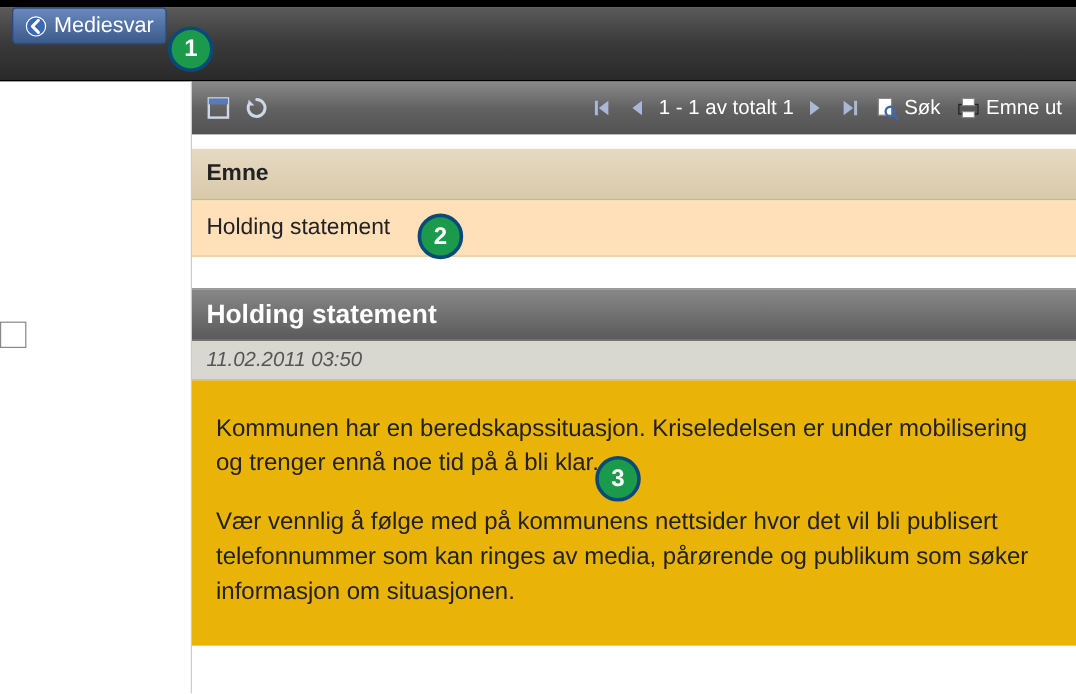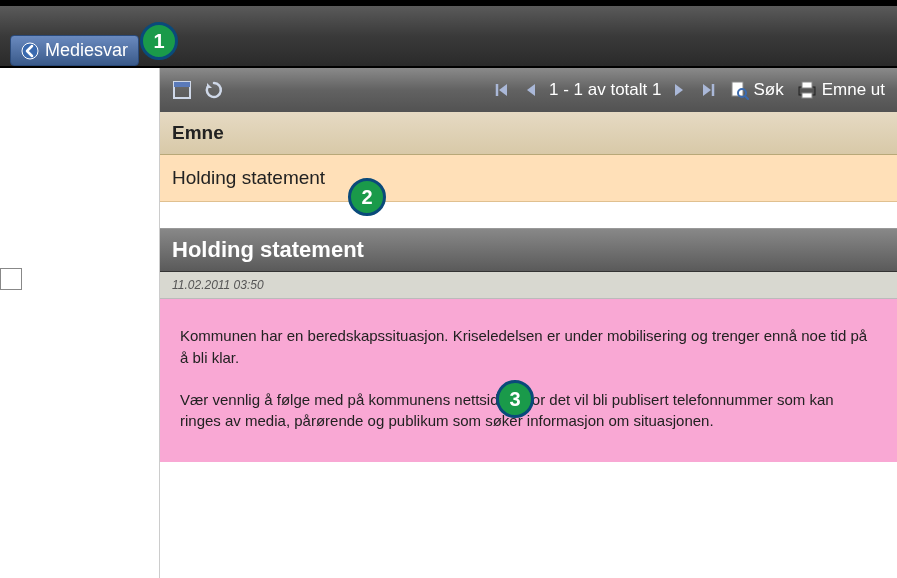--- a/index.html
+++ b/index.html
@@ -2,21 +2,21 @@
 <html><head>
   <meta charset="utf-8">
   <style>
     * { margin: 0; padding: 0; box-sizing: border-box; }
     body { font-family: Arial, Helvetica, sans-serif; width: 897px; height: 578px; overflow: hidden; background: #fff; }
 
     .topbar {
       background: linear-gradient(to bottom, #5a5a5a 0%, #3a3a3a 50%, #2a2a2a 100%);
       height: 68px;
       display: flex;
-      align-items: flex-end;
+      align-items: flex-start;
       padding: 0 10px;
       border-bottom: 2px solid #000;
       border-top: 6px solid #000;
     }
     .back-btn {
       display: flex;
       align-items: center;
       background: linear-gradient(to bottom, #6a8abf 0%, #3a5a8a 100%);
       border: 1px solid #2a4a7a;
       border-radius: 4px;
@@ -47,20 +47,21 @@
     .toolbar-icon { cursor: pointer; display: flex; align-items: center; }
     .toolbar-label { margin-left: 4px; }
 
     .column-header {
       background: linear-gradient(to bottom, #e6dac3 0%, #d8c9a8 100%);
       padding: 10px 12px;
       font-weight: bold;
       font-size: 19px;
       color: #222;
       border-bottom: 1px solid #b8a878;
+      margin-top: 12px;
     }
     .row {
       background: #ffe0b8;
       padding: 12px;
       font-size: 19px;
       color: #222;
       border-bottom: 1px solid #e0c090;
     }
     .gap { height: 26px; background:#fff; }
 
@@ -69,29 +70,29 @@
       color: #fff;
       font-size: 22px;
       font-weight: bold;
       padding: 8px 12px;
       border-top: 1px solid #999;
       border-bottom: 1px solid #333;
     }
     .detail-meta {
       background: #d8d8d0;
       padding: 6px 12px;
-      font-size: 12px;
+      font-size: 17px;
       font-style: italic;
       color: #555;
       border-bottom: 1px solid #bbb;
     }
     .detail-body {
-      background: #f9a8d4;
+      background: #eab308;
       padding: 26px 20px 10px 20px;
-      font-size: 15px;
+      font-size: 20px;
       color: #222;
       line-height: 1.45;
     }
     .detail-body p { margin-bottom: 20px; }
 
     .callout {
       position: absolute;
       width: 38px;
       height: 38px;
       border-radius: 50%;

